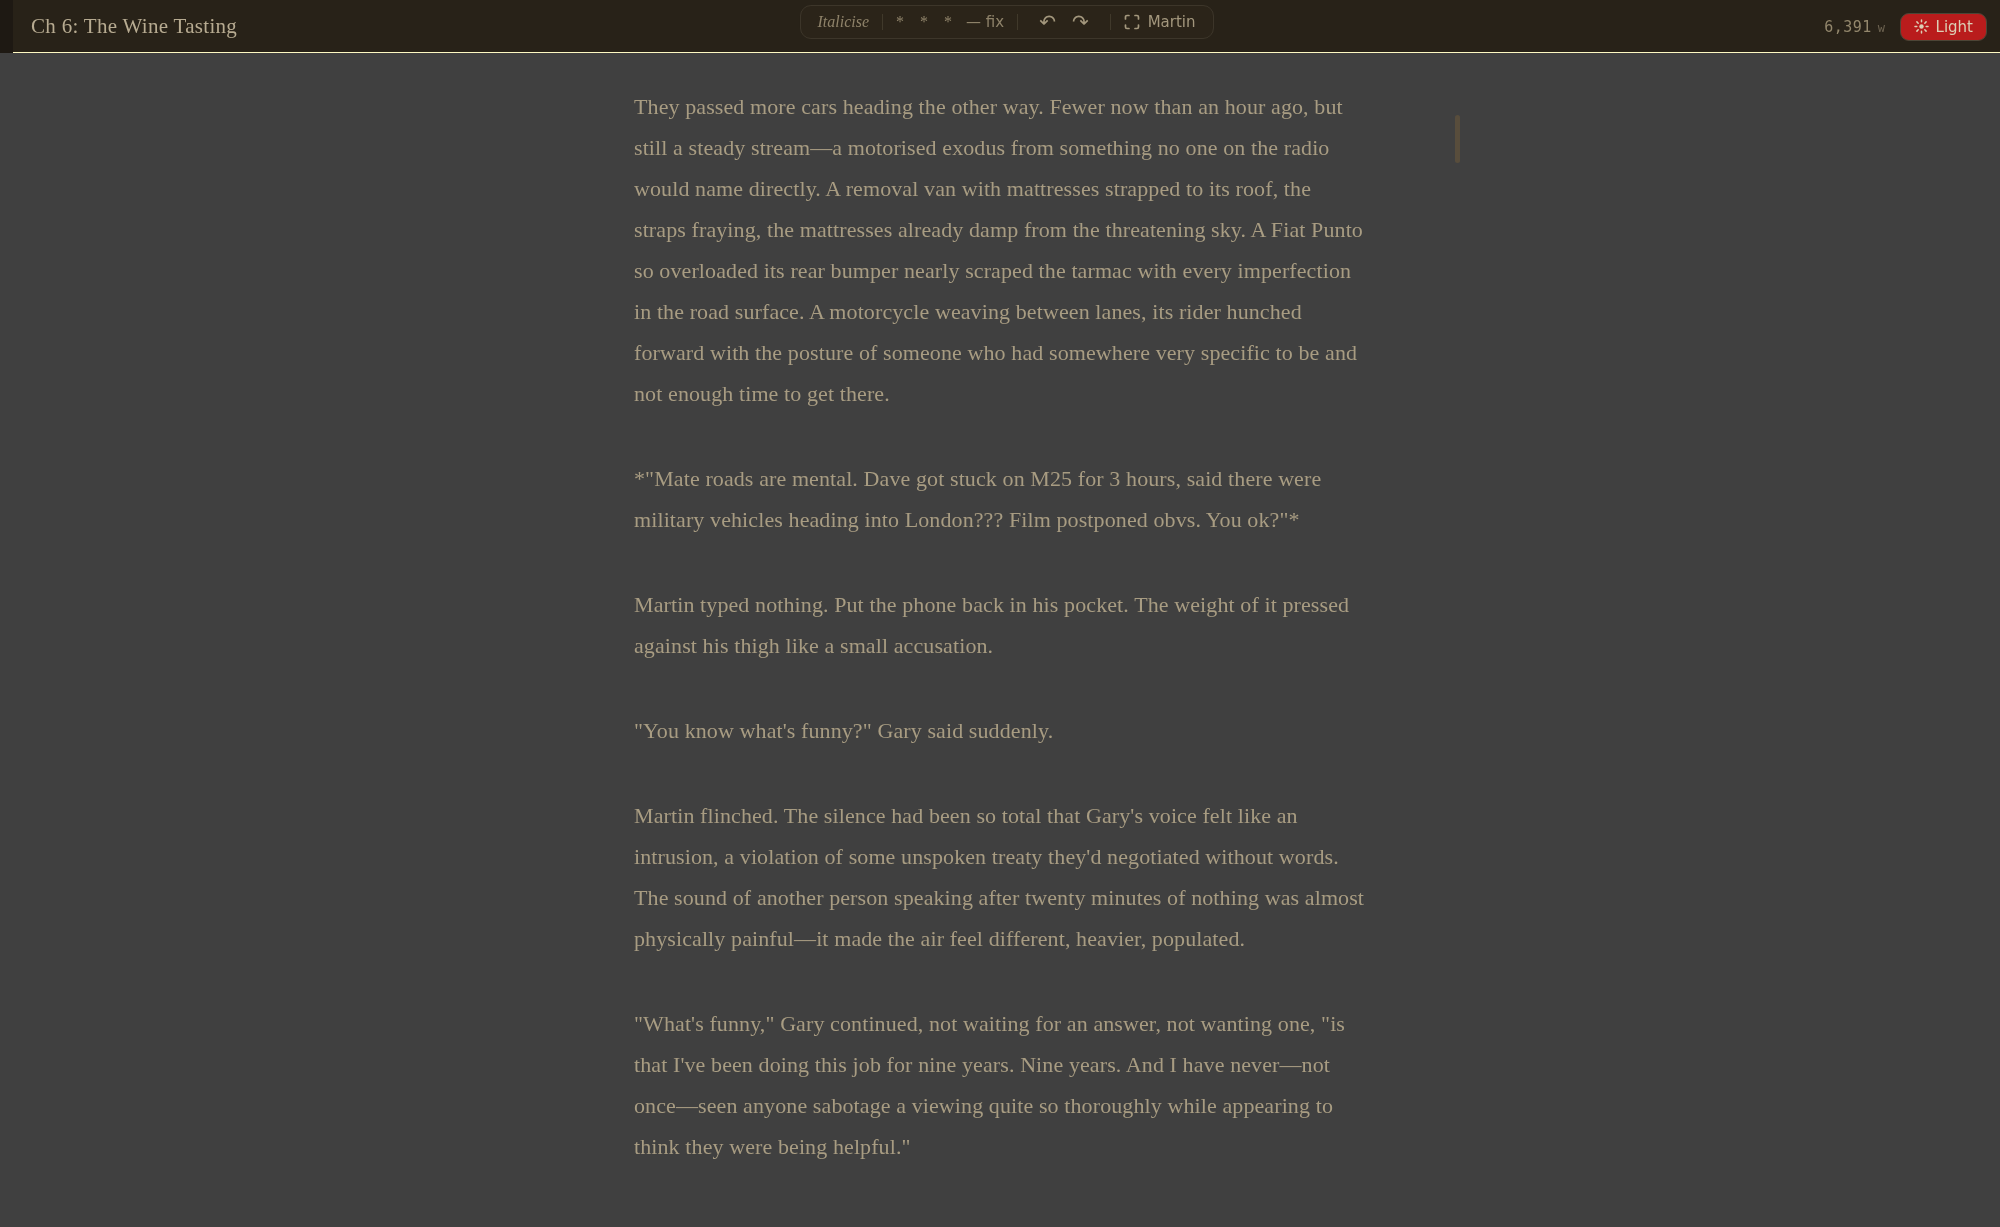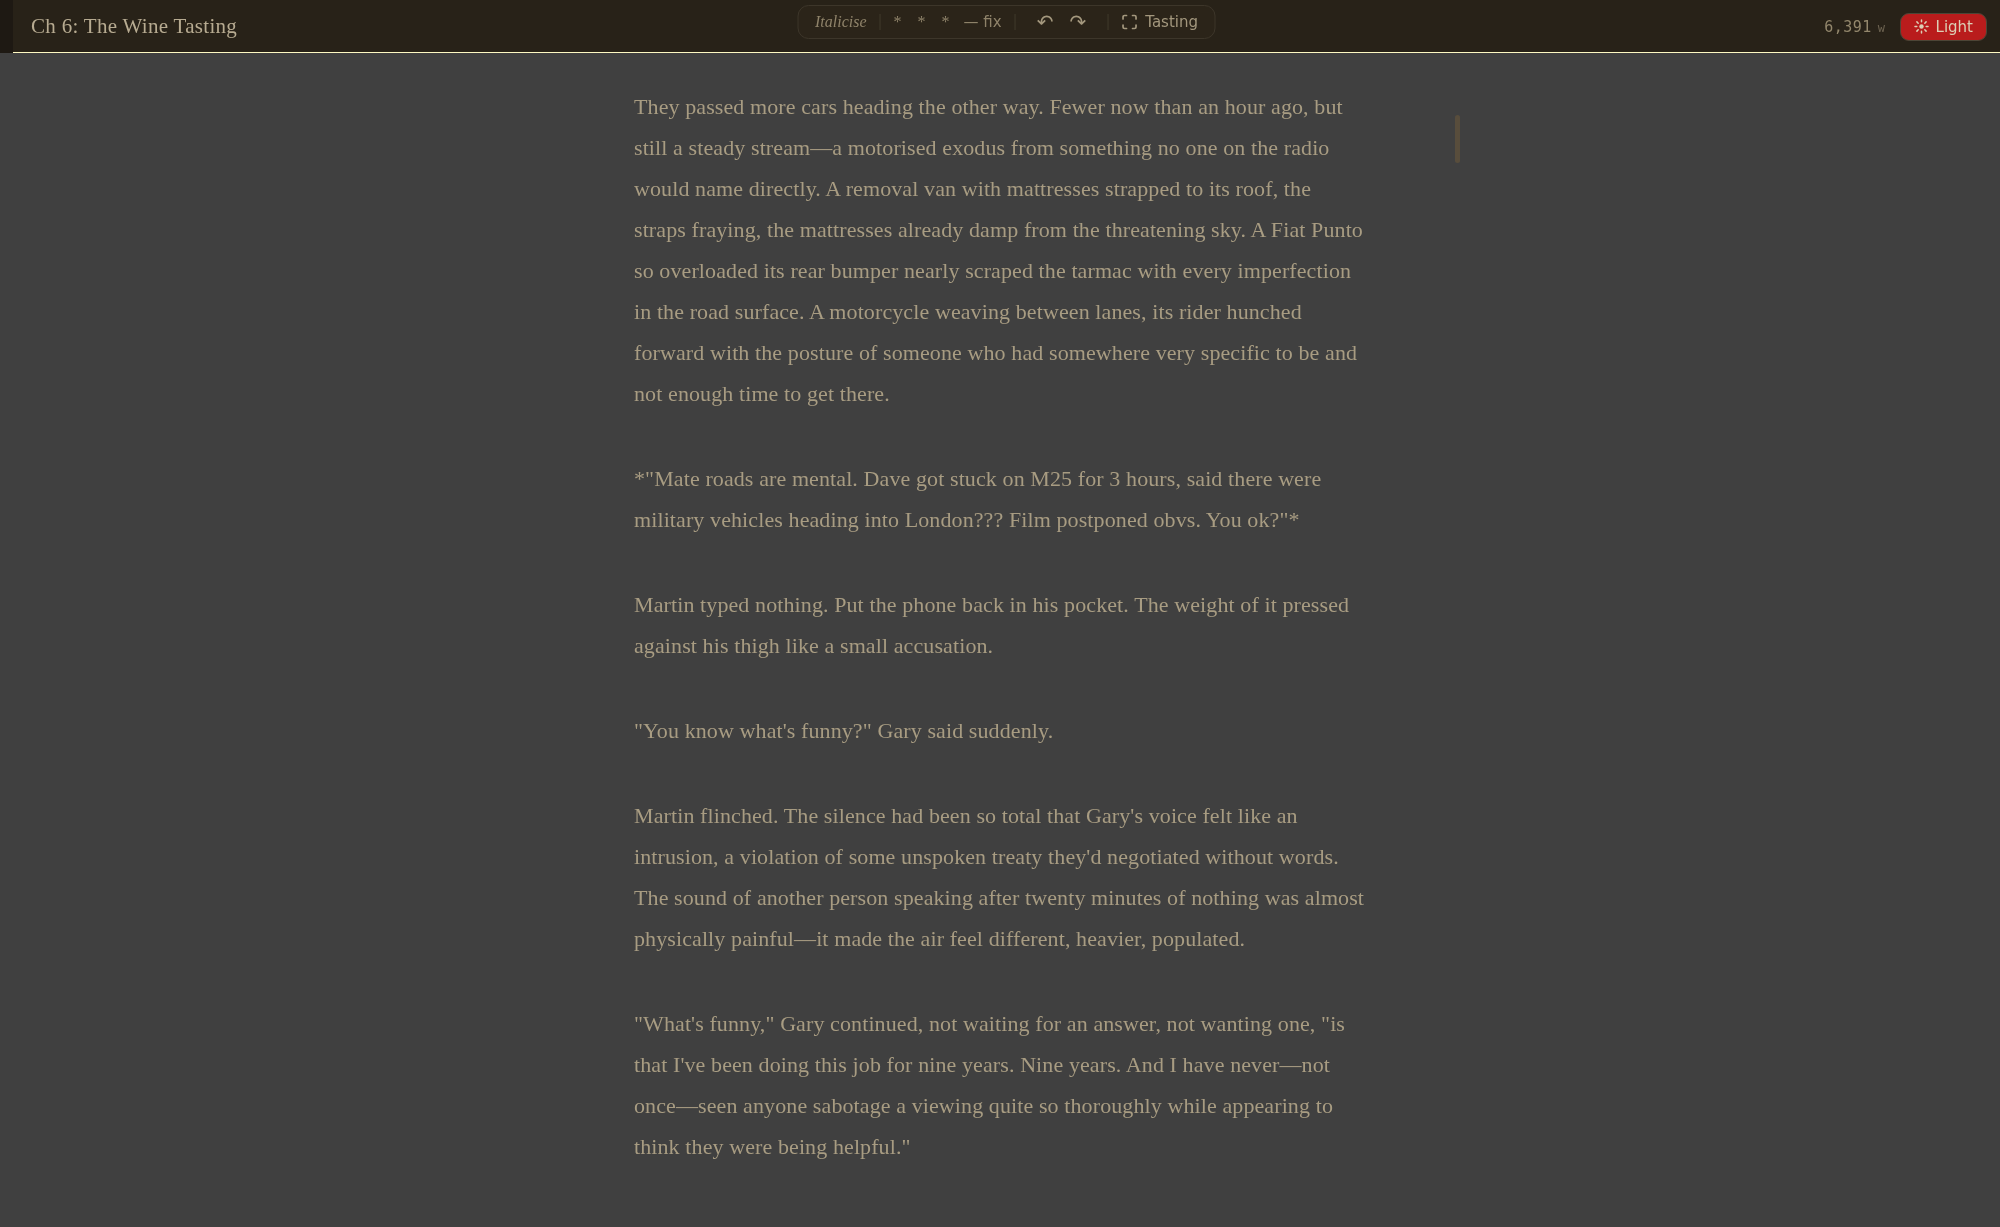--- a/index.html
+++ b/index.html
@@ -151,21 +151,21 @@
     <span class="tb-divider"></span>
     <button class="tb-btn defocus-btn">
       <span>
         <svg width="16" height="16" viewBox="0 0 16 16" fill="none" stroke="#a3977d" stroke-width="1.7" stroke-linecap="round">
           <path d="M1.5 5 V3 a1.5 1.5 0 0 1 1.5 -1.5 H5"></path>
           <path d="M11 1.5 h2 a1.5 1.5 0 0 1 1.5 1.5 v2"></path>
           <path d="M14.5 11 v2 a1.5 1.5 0 0 1 -1.5 1.5 h-2"></path>
           <path d="M5 14.5 H3 a1.5 1.5 0 0 1 -1.5 -1.5 v-2"></path>
         </svg>
       </span>
-      <span>Tasting</span>
+      <span>Martin</span>
     </button>
   </div>
 
   <div class="right-cluster">
     <span class="word-count">
       <span>6,391</span>
       <span class="wc-unit">w</span>
     </span>
     <button class="light-btn">
       <span>

